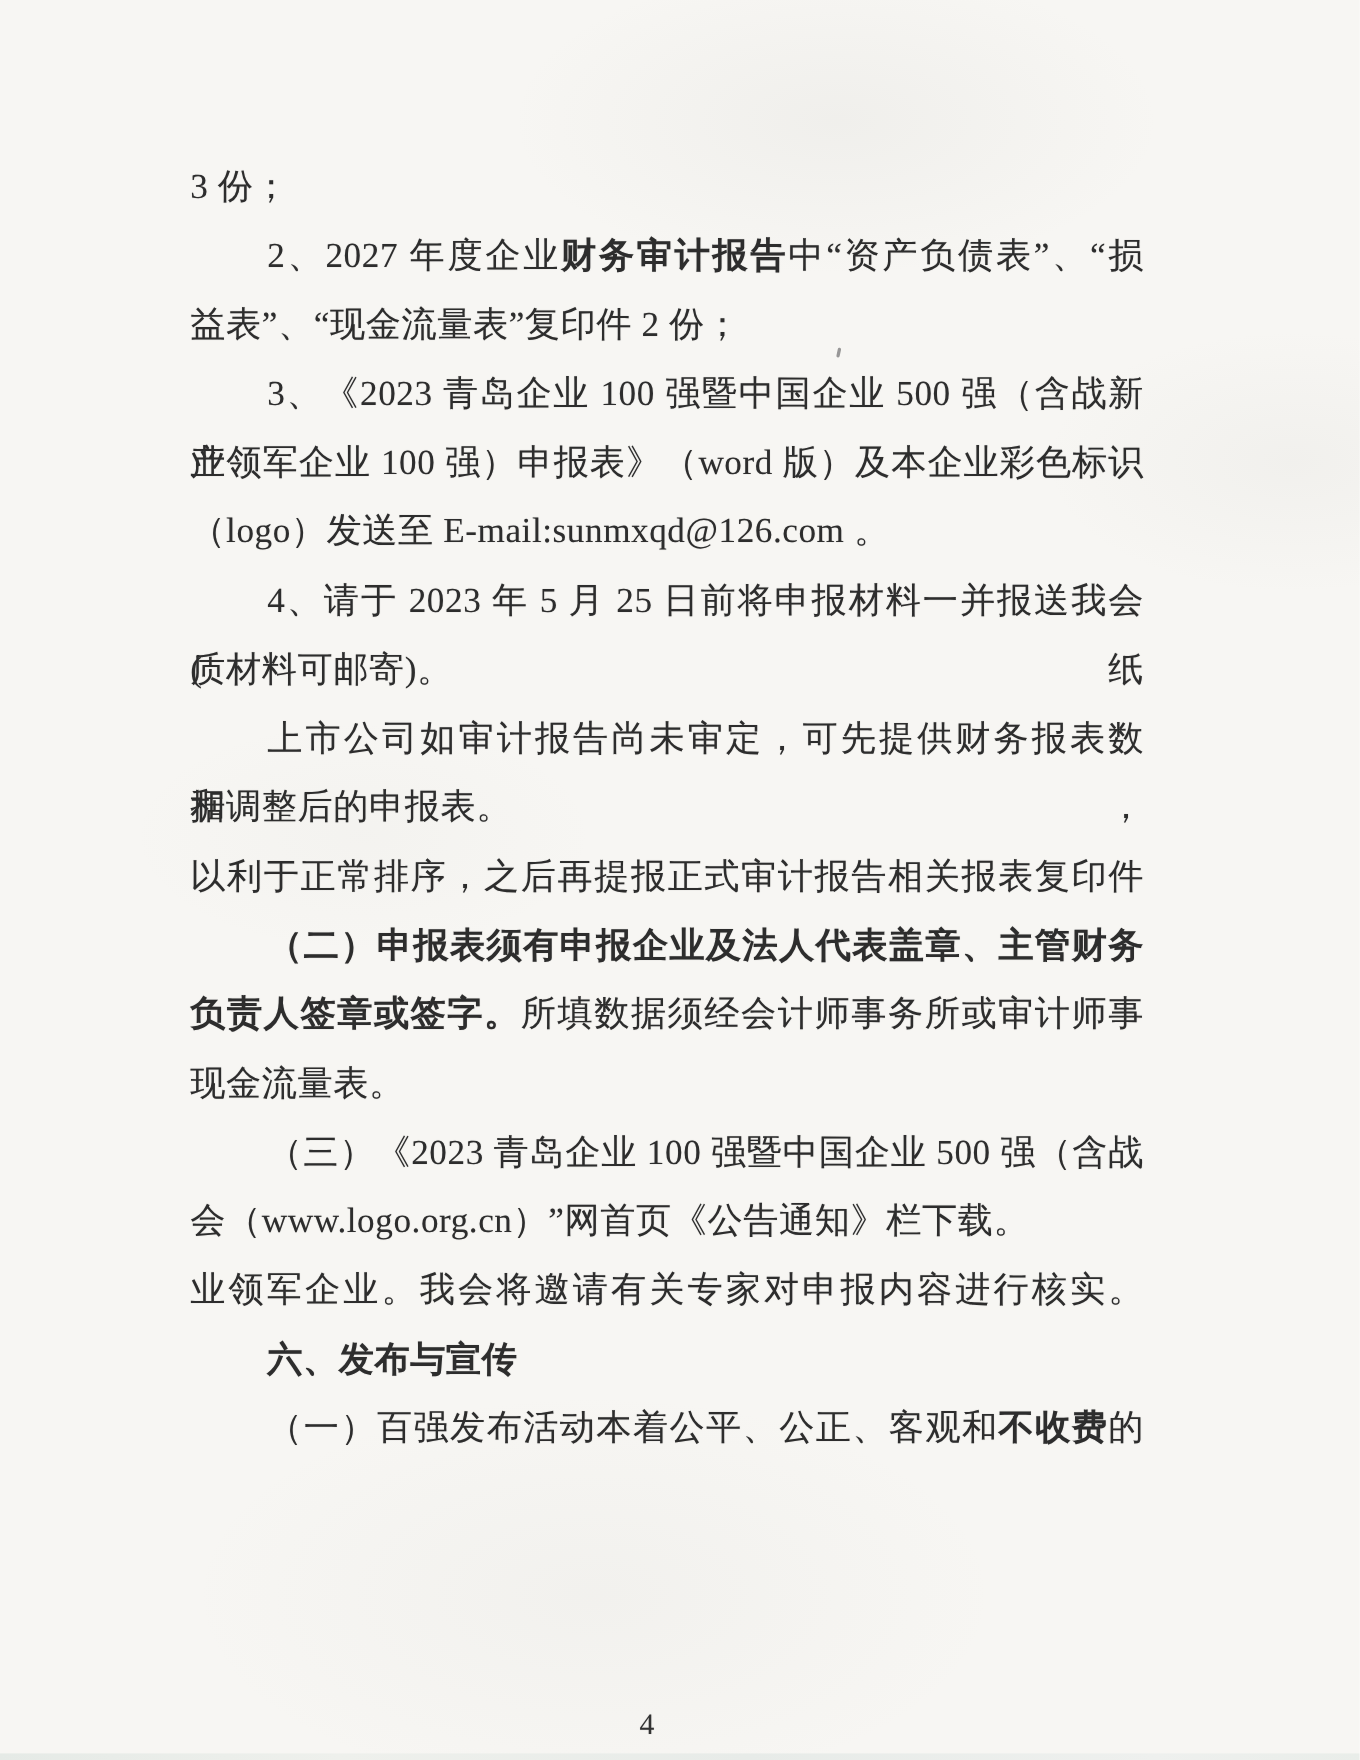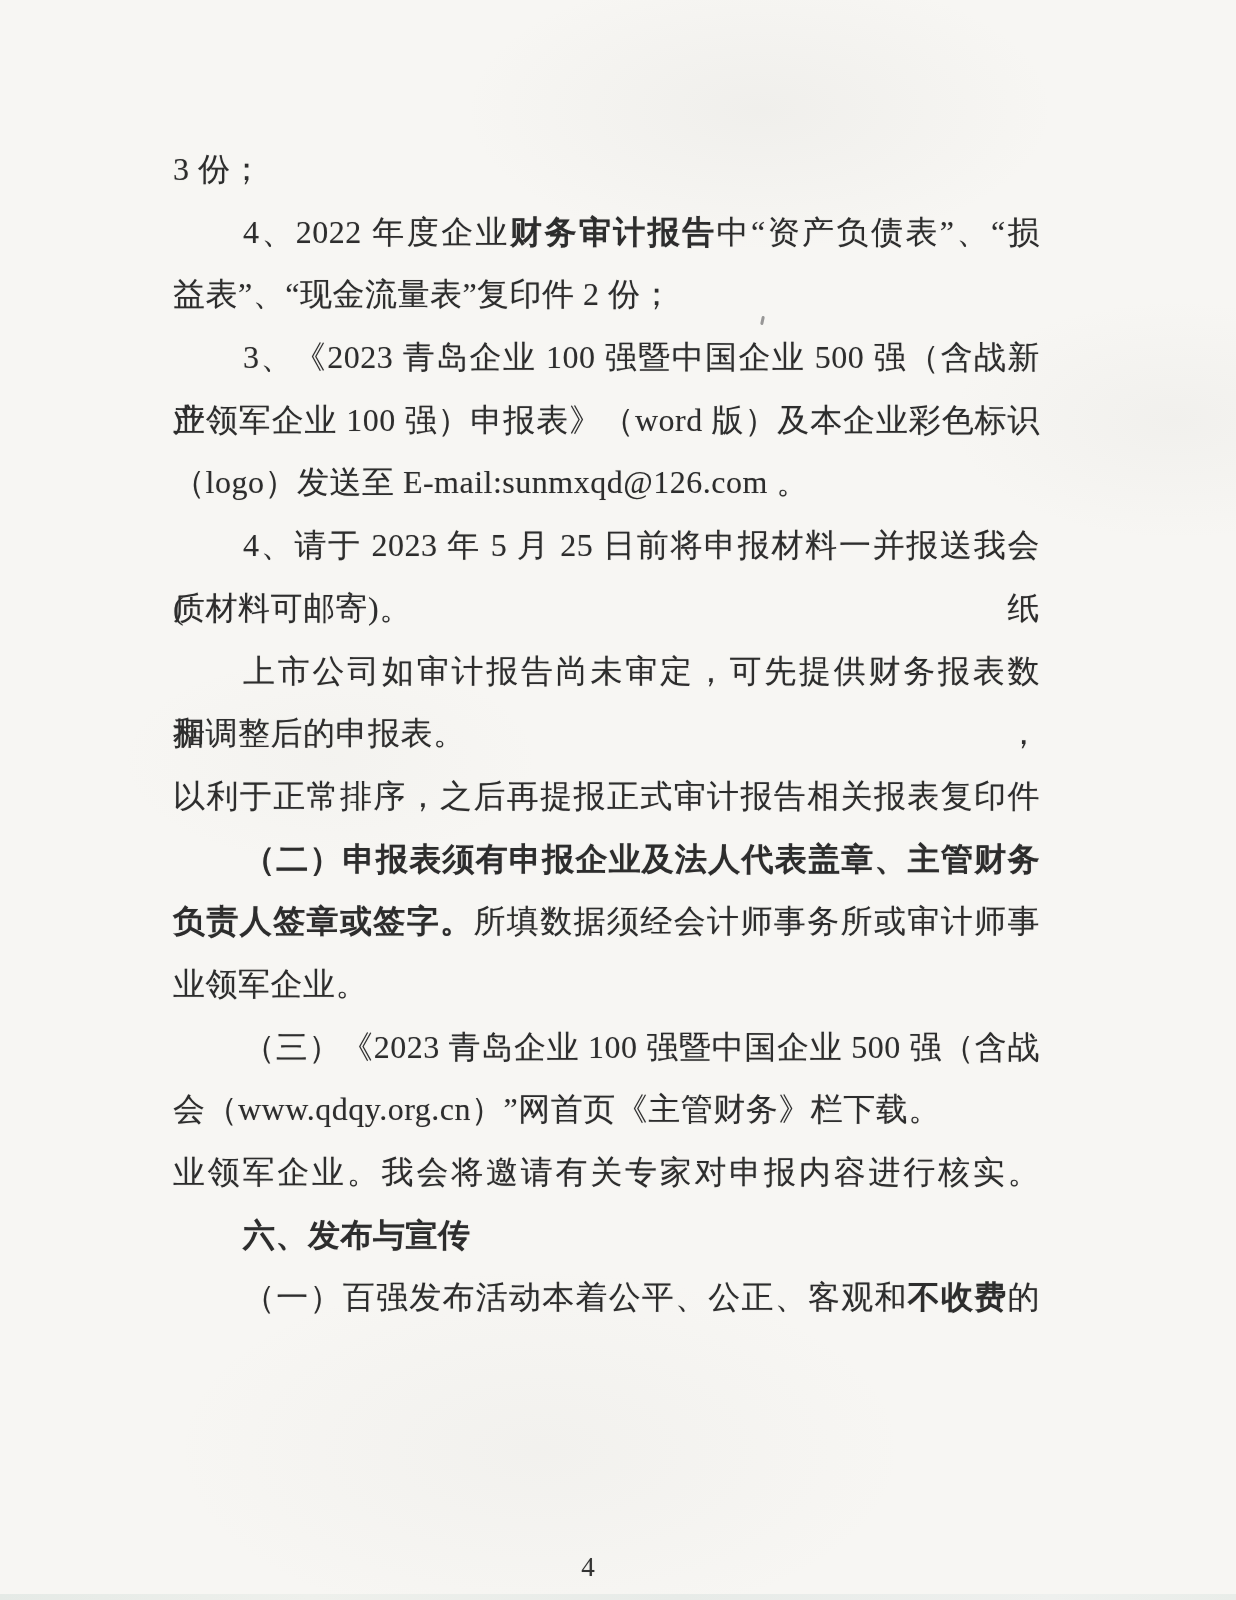--- a/index.html
+++ b/index.html
@@ -65,35 +65,35 @@
     width: 1236px; height: 6px;
     background: linear-gradient(90deg, #e5eae6, #eef0ec 25%, #e7ebe8 55%, #eef0ee 85%, #e9ede9);
   }
 </style>
 </head>
 <body>
 
 <div class="page">
   <div class="textblock">
       <div class="line"><span class="seg">3 份；</span></div>
-      <div class="line indent justify"><span class="seg">4、2022 年度企业</span><span class="seg bold">财务审计报告</span><span class="seg">中“资产负债表”、“损</span></div>
+      <div class="line indent justify"><span class="seg">2、2027 年度企业</span><span class="seg bold">财务审计报告</span><span class="seg">中“资产负债表”、“损</span></div>
       <div class="line"><span class="seg">益表”、“现金流量表”复印件 2 份；</span></div>
       <div class="line indent justify"><span class="seg">3、《2023 青岛企业 100 强暨中国企业 500 强（含战新产</span></div>
       <div class="line justify"><span class="seg">业领军企业 100 强）申报表》（word 版）及本企业彩色标识</span></div>
       <div class="line"><span class="seg">（logo）发送至 E-mail:sunmxqd@126.com 。</span></div>
       <div class="line indent justify"><span class="seg">4、请于 2023 年 5 月 25 日前将申报材料一并报送我会(纸</span></div>
       <div class="line"><span class="seg">质材料可邮寄)。</span></div>
       <div class="line indent justify"><span class="seg">上市公司如审计报告尚未审定，可先提供财务报表数据，</span></div>
       <div class="line"><span class="seg">和调整后的申报表。</span></div>
       <div class="line justify"><span class="seg">以利于正常排序，之后再提报正式审计报告相关报表复印件</span></div>
       <div class="line indent justify"><span class="seg bold">（二）申报表须有申报企业及法人代表盖章、主管财务</span></div>
       <div class="line justify"><span class="seg bold">负责人签章或签字。</span><span class="seg">所填数据须经会计师事务所或审计师事</span></div>
-      <div class="line"><span class="seg">业领军企业。</span></div>
+      <div class="line"><span class="seg">现金流量表。</span></div>
       <div class="line indent justify"><span class="seg">（三）《2023 青岛企业 100 强暨中国企业 500 强（含战</span></div>
-      <div class="line"><span class="seg">会（www.qdqy.org.cn）”网首页《主管财务》栏下载。</span></div>
+      <div class="line"><span class="seg">会（www.logo.org.cn）”网首页《公告通知》栏下载。</span></div>
       <div class="line justify"><span class="seg">业领军企业。我会将邀请有关专家对申报内容进行核实。</span></div>
       <div class="line indent"><span class="seg bold">六、发布与宣传</span></div>
       <div class="line indent justify"><span class="seg">（一）百强发布活动本着公平、公正、客观和</span><span class="seg bold">不收费</span><span class="seg">的</span></div>
     </div>
   <div class="artifact"></div>
   <div class="pagenum">4</div>
   <div class="bottom-edge"></div>
 </div>
 
 </body></html>

